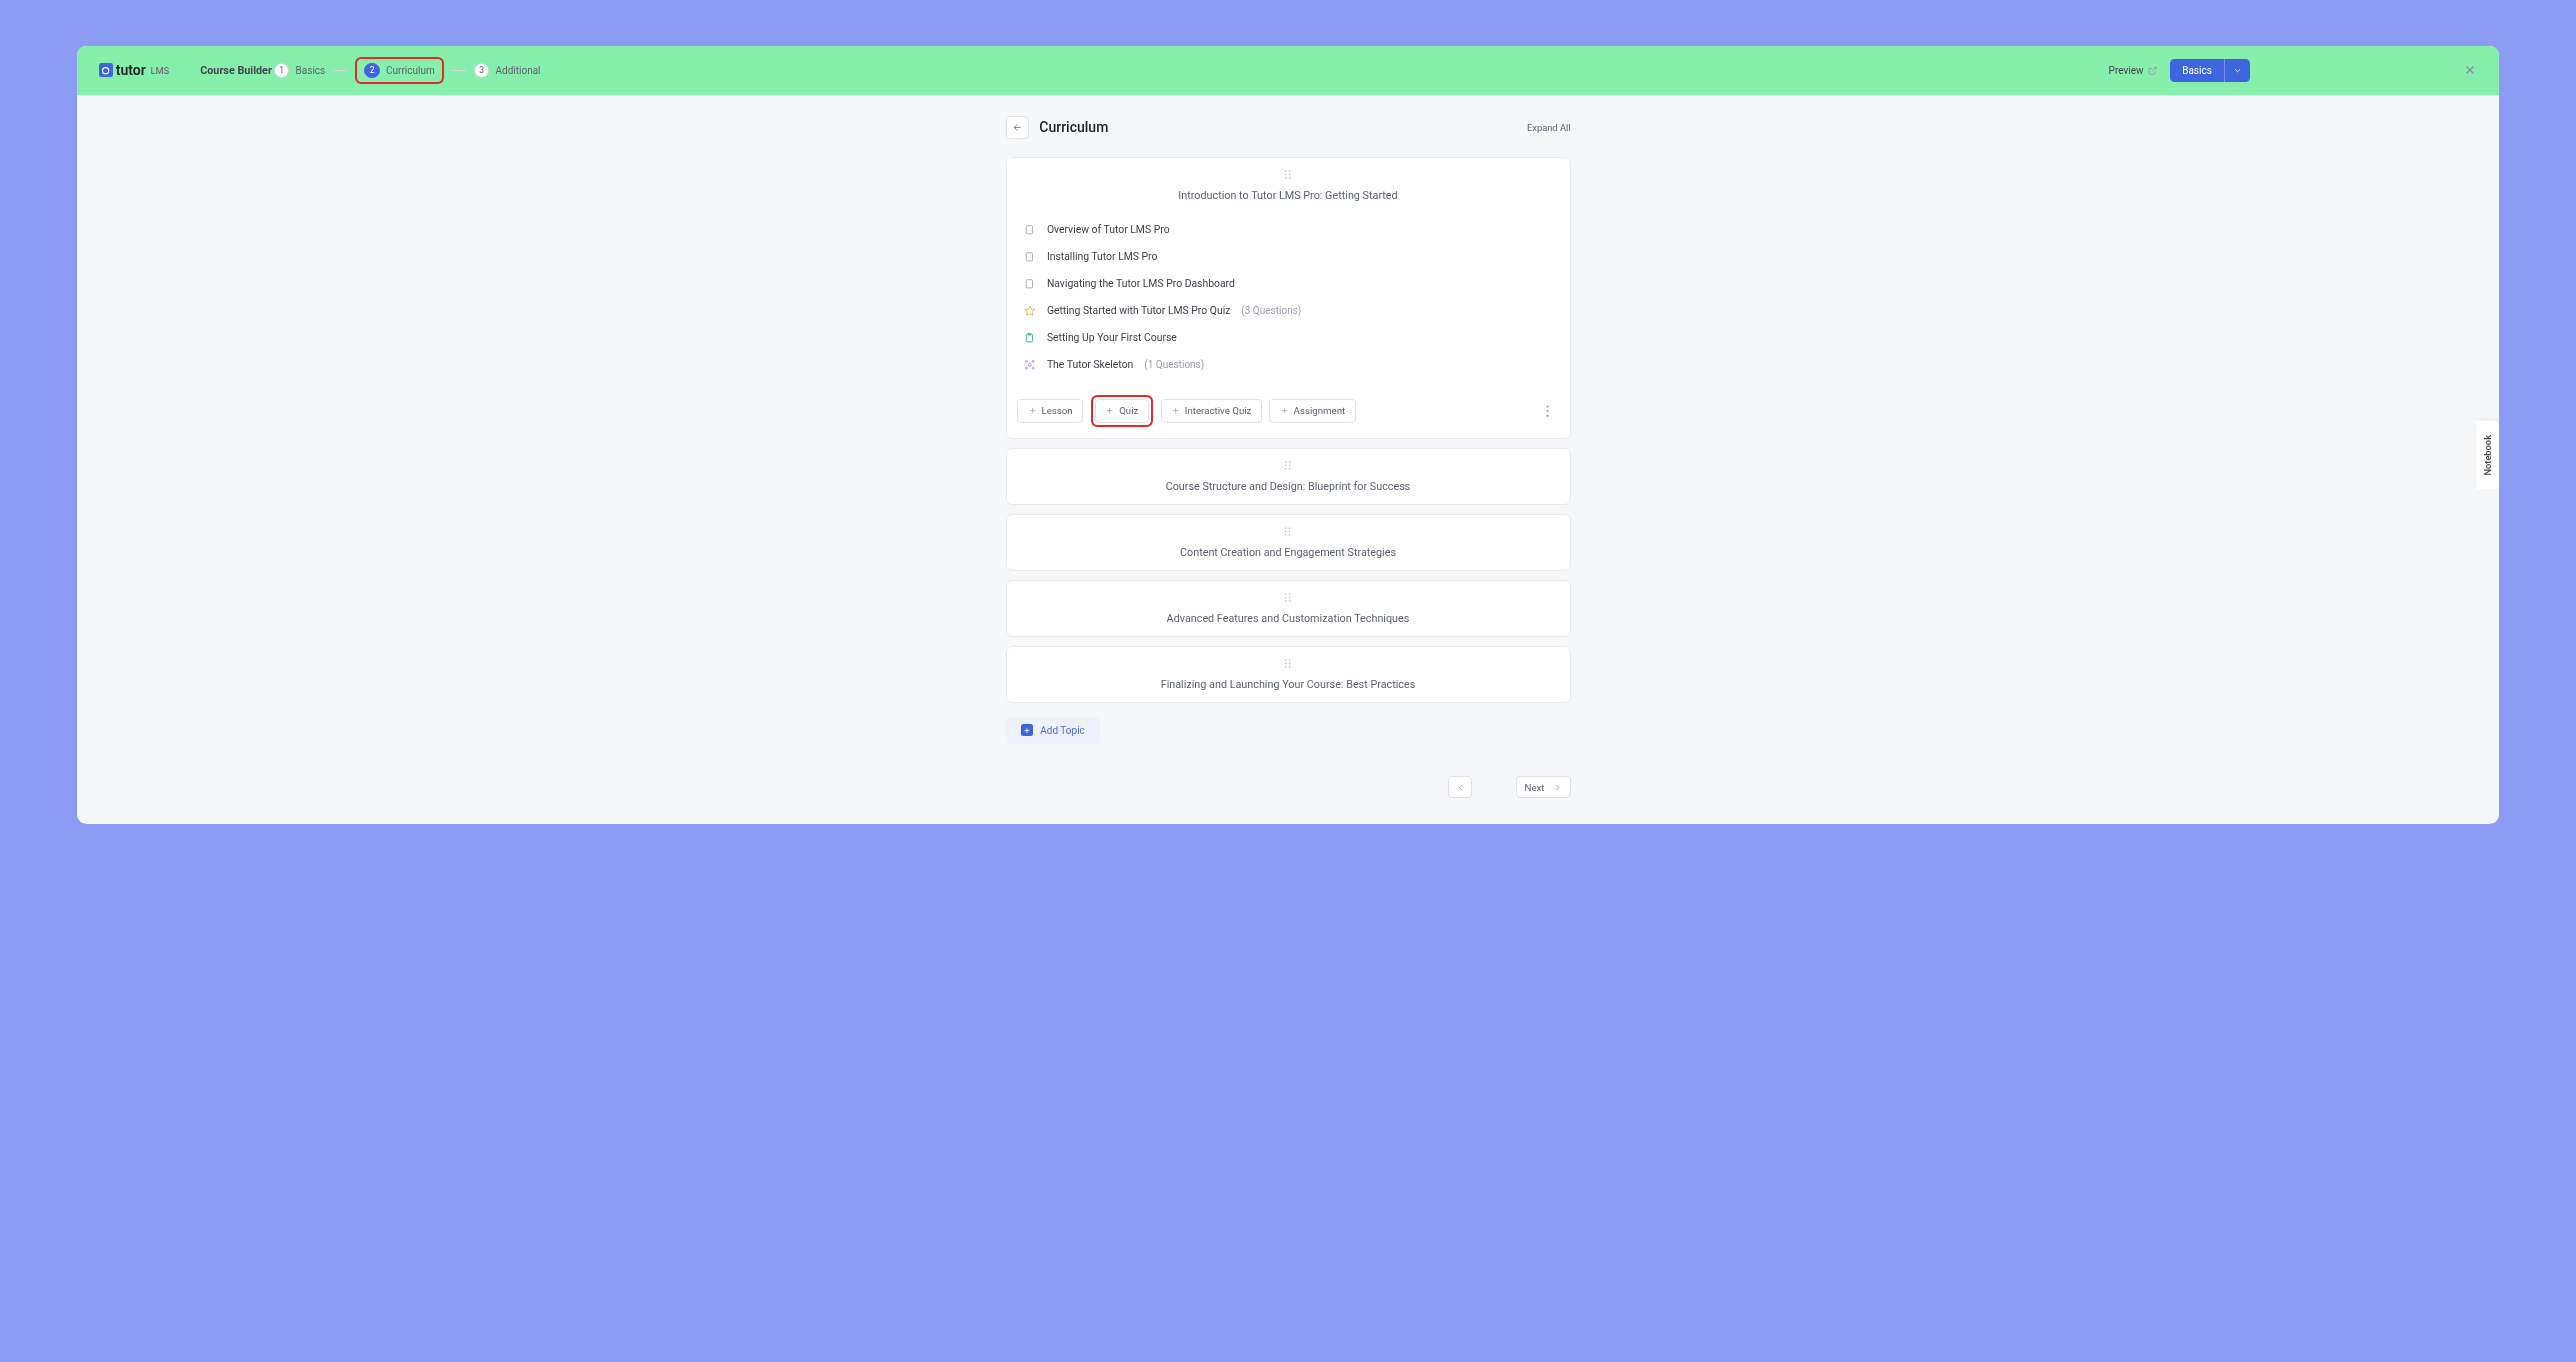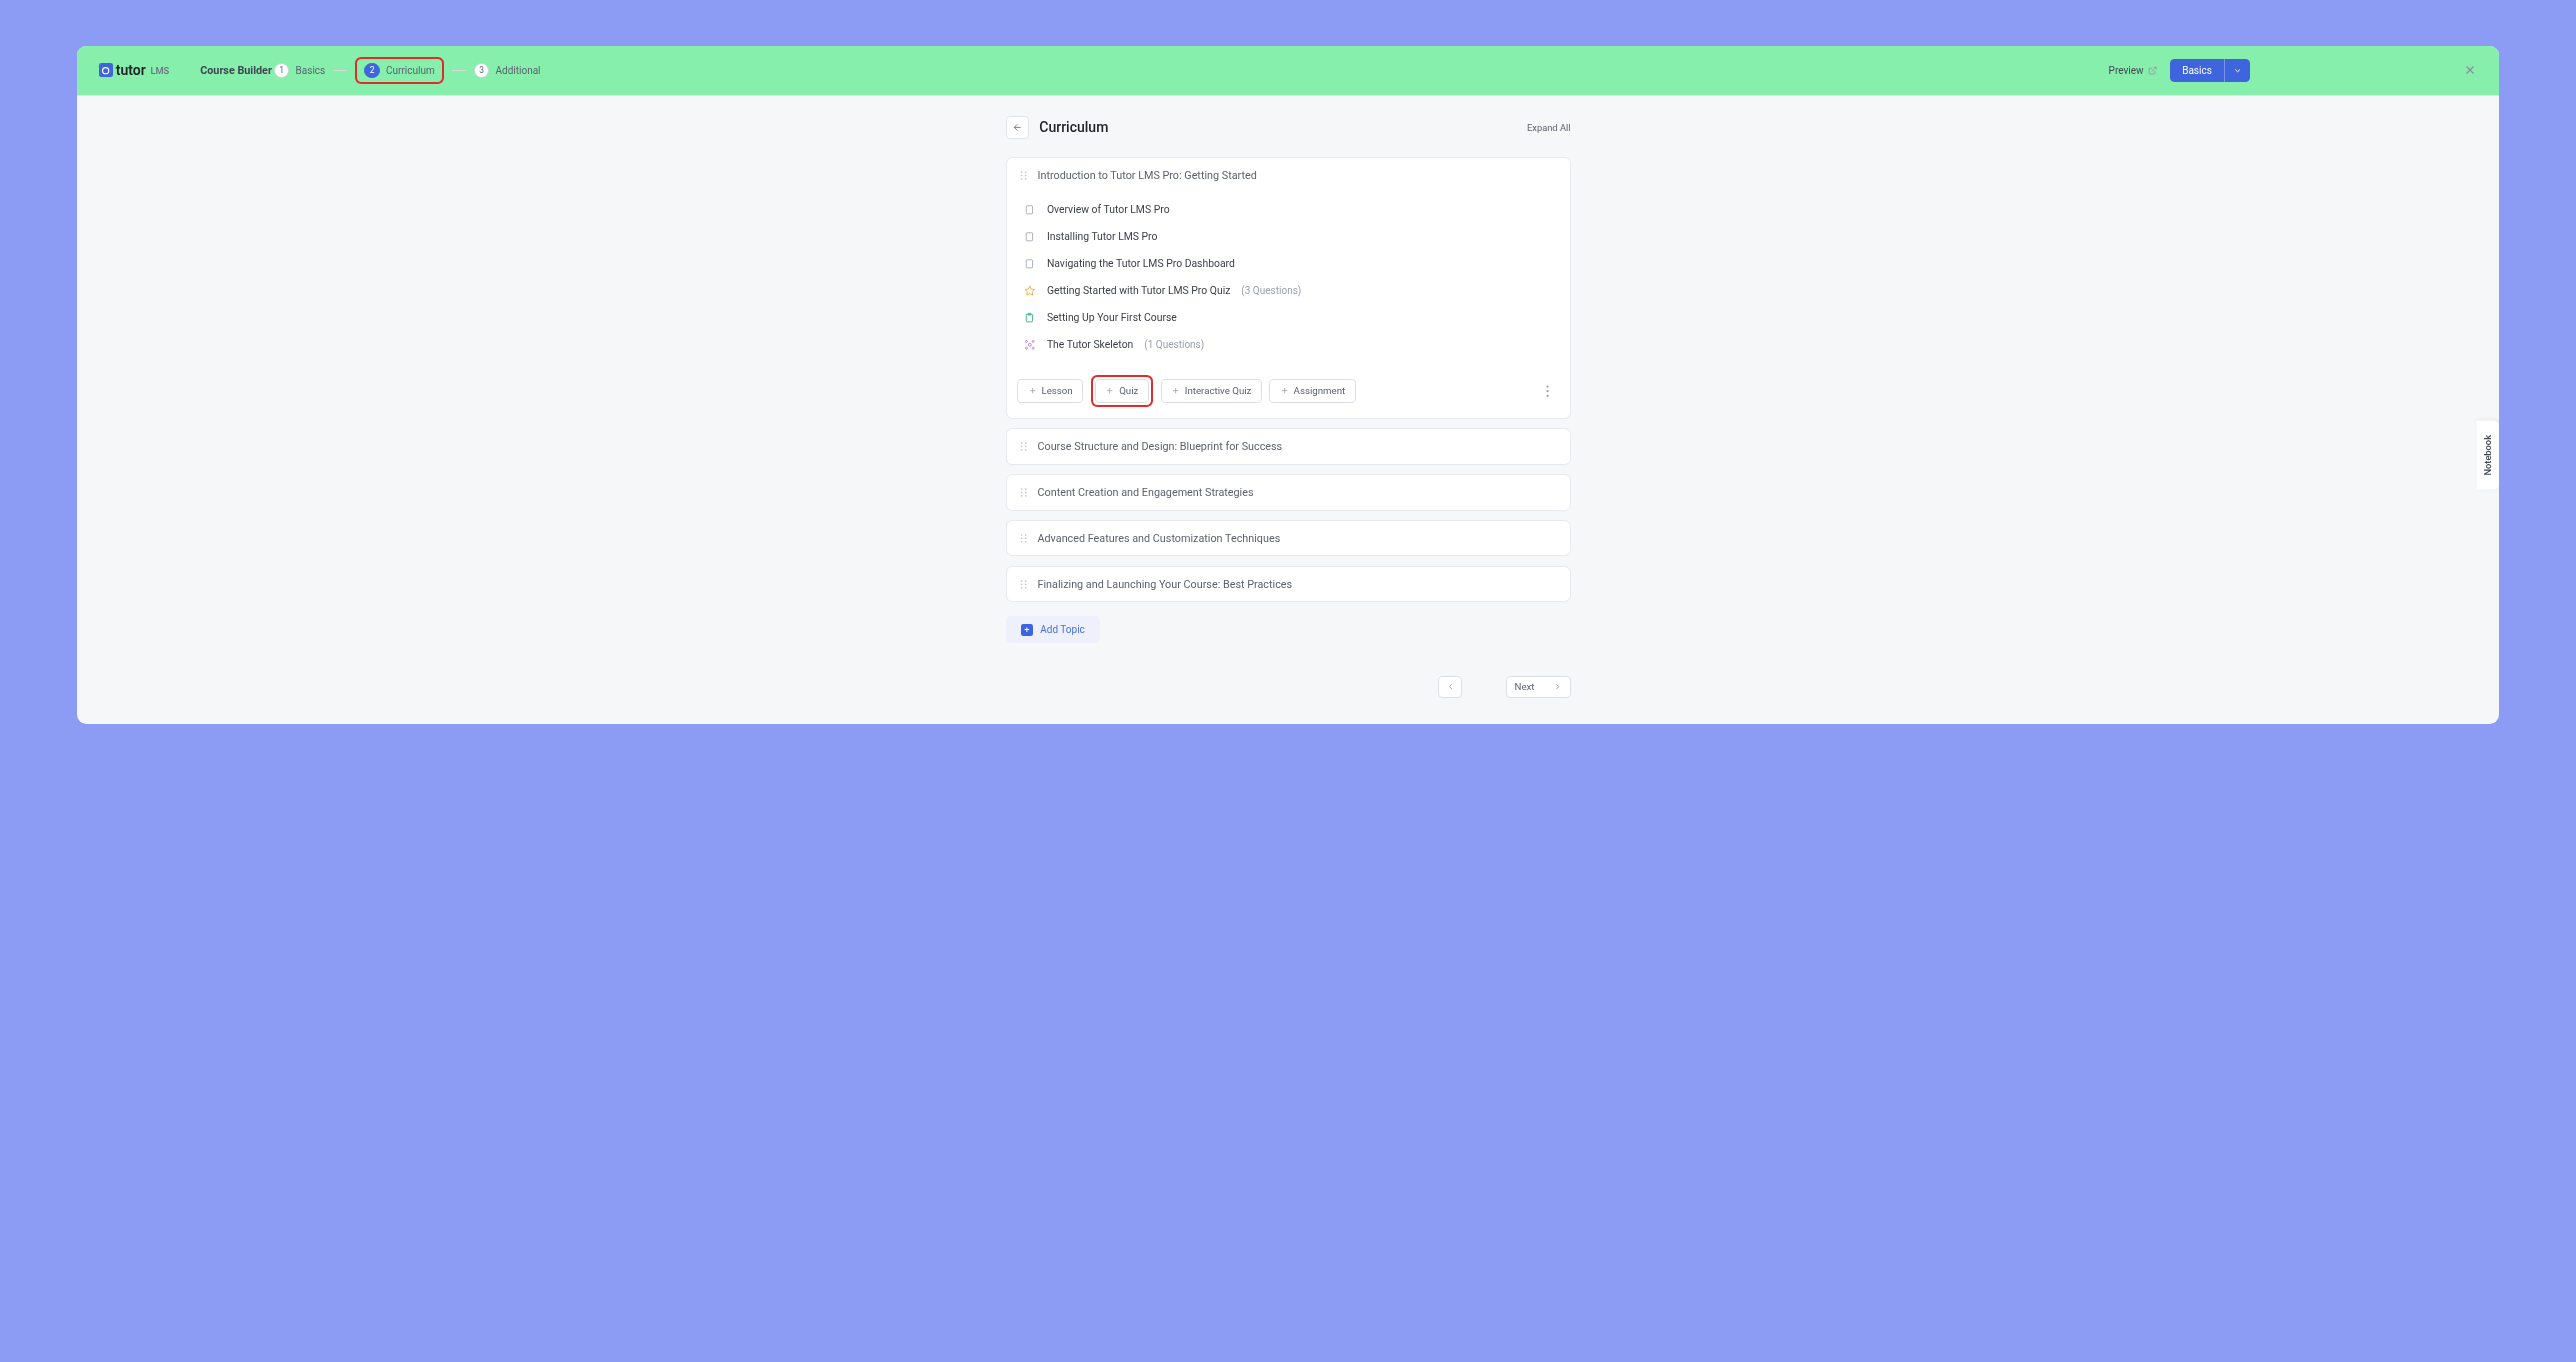--- a/index.html
+++ b/index.html
@@ -192,20 +192,21 @@
       margin-bottom: 9.3px;
     }
     .topic-card.expanded {
       padding-bottom: 0;
     }
     .topic-header {
       display: flex;
       align-items: center;
       gap: 9.3px;
       padding: 10.8px 12.4px;
+      flex-direction: column;
     }
     .drag-handle {
       color: #c2c7d0;
       display: inline-flex;
       cursor: grab;
     }
     .topic-title {
       font-size: 10.8px;
       color: #5b616e;
     }
@@ -292,21 +293,21 @@
     }
     .footer-nav {
       display: flex;
       justify-content: flex-end;
       gap: 7.7px;
       margin-top: 32.5px;
     }
     .nav-btn {
       display: inline-flex;
       align-items: center;
-      gap: 18px;
+      gap: 8px;
       border: 0.8px solid #dbdee5;
       background: #fff;
       border-radius: 4.6px;
       padding: 4.6px 7.7px;
       font-size: 9.7px;
       color: #5b616e;
       cursor: pointer;
       margin-left: 36px;
     }
     .nav-btn.icon-only {

